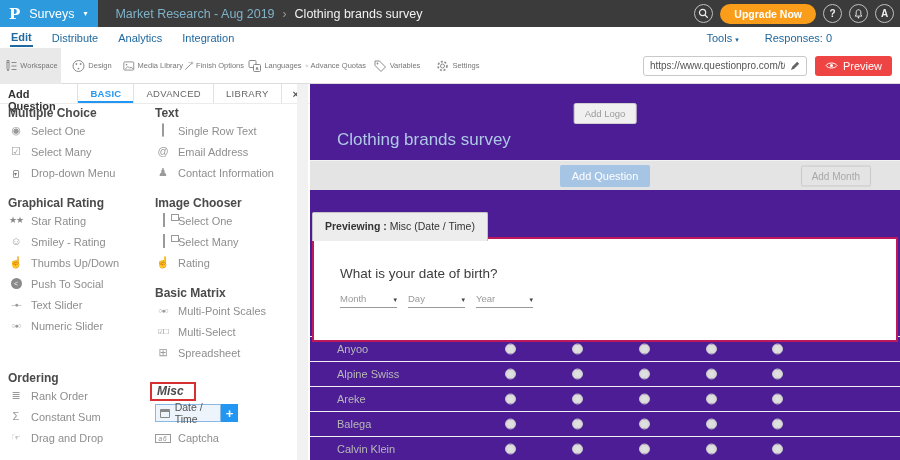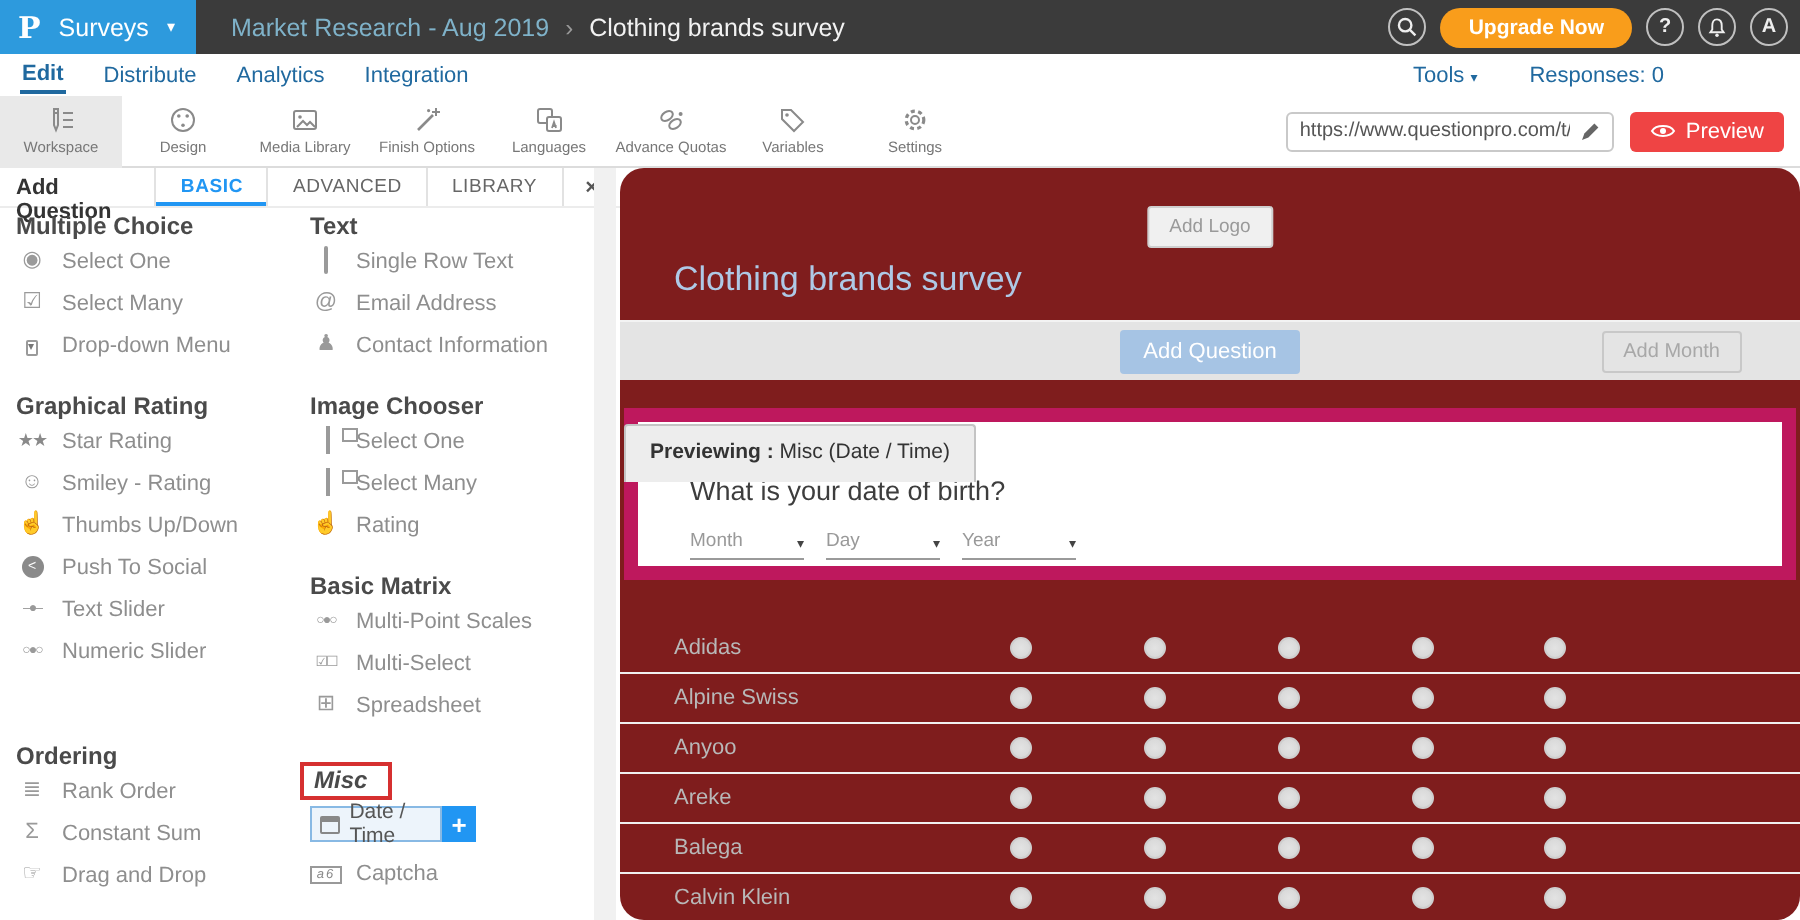--- a/index.html
+++ b/index.html
@@ -31,21 +31,21 @@
   .nav-link { color:#20699f; margin-left:18px; cursor:pointer; padding:3px 1px 2px; }
   .nav-link.first { margin-left:10px; }
   .nav-link.active { border-bottom:2px solid #20699f; font-weight:700; }
   .nav-right { margin-left:auto; display:flex; align-items:center; gap:26px; padding-right:68px; }
   .nav-tools, .nav-resp { color:#20699f; cursor:pointer; }
   .nav-tools .caret { font-size:7px; }
 
   
   .toolbar { position:absolute; left:0; top:48px; width:900px; height:36px; background:#fff;
     border-bottom:1px solid #dcdcdc; display:flex; align-items:center; }
-  .tool-item { width:61px; height:36px; display:flex; flex-direction:column; align-items:center;
+  .tool-item { width:61px; height:36px; display:flex; flex-direction:row; align-items:center;
     justify-content:center; gap:2px; cursor:pointer; }
   .tool-item.active { background:#e9e9e9; }
   .tool-item svg { display:block; }
   .tool-label { font-size:7.5px; color:#777; white-space:nowrap; }
   .url-box { margin-left:auto; width:164px; height:20px; border:1px solid #c9c9c9;
     border-radius:3px; display:flex; align-items:center; padding:0 6px; gap:5px;
     cursor:pointer; background:#fff; }
   .url-text { font-size:10px; color:#555; white-space:nowrap; overflow:hidden; flex:1; }
   .preview-btn { margin:0 8px; background:#ef4444; border-radius:3px; color:#fff;
     font-size:11px; padding:4px 10px; display:flex; align-items:center; gap:5px; cursor:pointer; }
@@ -88,38 +88,38 @@
     font-size:12px; font-weight:700; color:#4a4a4a; margin-left:-5px;font-style:italic; }
   .dt-row { display:flex; width:83px; height:18px; margin-top:3px; cursor:pointer; }
   .dt-main { flex:1; display:flex; align-items:center; gap:5px; background:#edf4fb;
     border:1px solid #88b9e4; padding:0 4px; font-size:10.5px; color:#555; }
   .dt-plus { width:17px; background:#2196f3; color:#fff; display:flex; align-items:center;
     justify-content:center; font-size:13px; font-weight:700; }
   .captcha-item { margin-top:5px; }
 
   
   .main { position:absolute; left:310px; top:84px; width:590px; height:376px;
-    background:#7f1d1d; overflow:hidden;border-radius:12px; }
+    background:#4c1d95; overflow:hidden; }
   .add-logo-btn { position:absolute; top:19px; left:50%; transform:translateX(-50%);
     background:#f0f0f0; border:1px solid #cfcfcf; border-radius:2px; padding:4px 10px;
     font-size:9.5px; color:#9a9a9a; cursor:pointer; }
   .survey-title { position:absolute; top:46px; left:27px; font-size:17px; color:#aec9e6; cursor:pointer; }
   .btn-band { position:absolute; top:76px; left:0; right:0; height:30px; background:#e4e4e4;
     border-top:1px solid #f3f3f3; display:flex; align-items:center; justify-content:center; }
   .add-question-btn { background:#a6c4e4; color:#fff; font-size:11px; padding:5px 12px;
     border-radius:2px; cursor:pointer; }
   .add-intro-btn { position:absolute; right:29px; top:50%; transform:translateY(-50%);
     border:1px solid #c8c8c8; color:#a8a8a8; font-size:10px; padding:4px 10px;
     border-radius:2px; cursor:pointer; }
   .preview-tab { position:absolute; left:2px; top:128px; z-index:2; background:#ededed;
     border:1px solid #c4c4c4; border-bottom:none; border-radius:2px 2px 0 0;
     padding:7px 12px 9px; font-size:10.5px; color:#333; }
   .preview-tab b { font-weight:700; }
-  .preview-card { position:absolute; left:2px; right:2px; top:120px; height:86px;
-    background:#fff; border:7px solid #be185d; z-index:1; }
+  .preview-card { position:absolute; left:2px; right:2px; top:153px; height:105px;
+    background:#fff; border:2px solid #be185d; z-index:1; }
   .pc-question { position:absolute; left:26px; top:27px; font-size:13.5px; color:#3d3d3d; }
   .pc-date-row { position:absolute; left:26px; top:54px; display:flex; gap:11px;text-align:center; }
   .pc-select { width:57px; border-bottom:1px solid #9a9a9a; font-size:9.5px; color:#999;
     display:flex; justify-content:space-between; align-items:flex-end; padding-bottom:3px;
     cursor:pointer; }
   .pc-select .caret { color:#444; font-size:7px; }
   .matrix { position:absolute; left:0; right:0; top:228px; }
   .m-row { position:relative; height:25px; border-bottom:1px solid #f0f0f0; cursor:pointer; }
   .m-label { position:absolute; left:27px; top:50%; transform:translateY(-50%);
     font-size:11px; color:#b8b8b8; }
@@ -407,36 +407,36 @@
   <div class="matrix">
     <div class="m-row">
       <span class="m-label">Adidas</span>
       <span class="m-radio r1"></span>
         <span class="m-radio r2"></span>
         <span class="m-radio r3"></span>
         <span class="m-radio r4"></span>
         <span class="m-radio r5"></span>
     </div>
     <div class="m-row">
+      <span class="m-label">Anyoo</span>
+      <span class="m-radio r1"></span>
+        <span class="m-radio r2"></span>
+        <span class="m-radio r3"></span>
+        <span class="m-radio r4"></span>
+        <span class="m-radio r5"></span>
+    </div>
+    <div class="m-row">
       <span class="m-label">Alpine Swiss</span>
       <span class="m-radio r1"></span>
         <span class="m-radio r2"></span>
         <span class="m-radio r3"></span>
         <span class="m-radio r4"></span>
         <span class="m-radio r5"></span>
     </div>
     <div class="m-row">
-      <span class="m-label">Anyoo</span>
-      <span class="m-radio r1"></span>
-        <span class="m-radio r2"></span>
-        <span class="m-radio r3"></span>
-        <span class="m-radio r4"></span>
-        <span class="m-radio r5"></span>
-    </div>
-    <div class="m-row">
       <span class="m-label">Areke</span>
       <span class="m-radio r1"></span>
         <span class="m-radio r2"></span>
         <span class="m-radio r3"></span>
         <span class="m-radio r4"></span>
         <span class="m-radio r5"></span>
     </div>
     <div class="m-row">
       <span class="m-label">Balega</span>
       <span class="m-radio r1"></span>

